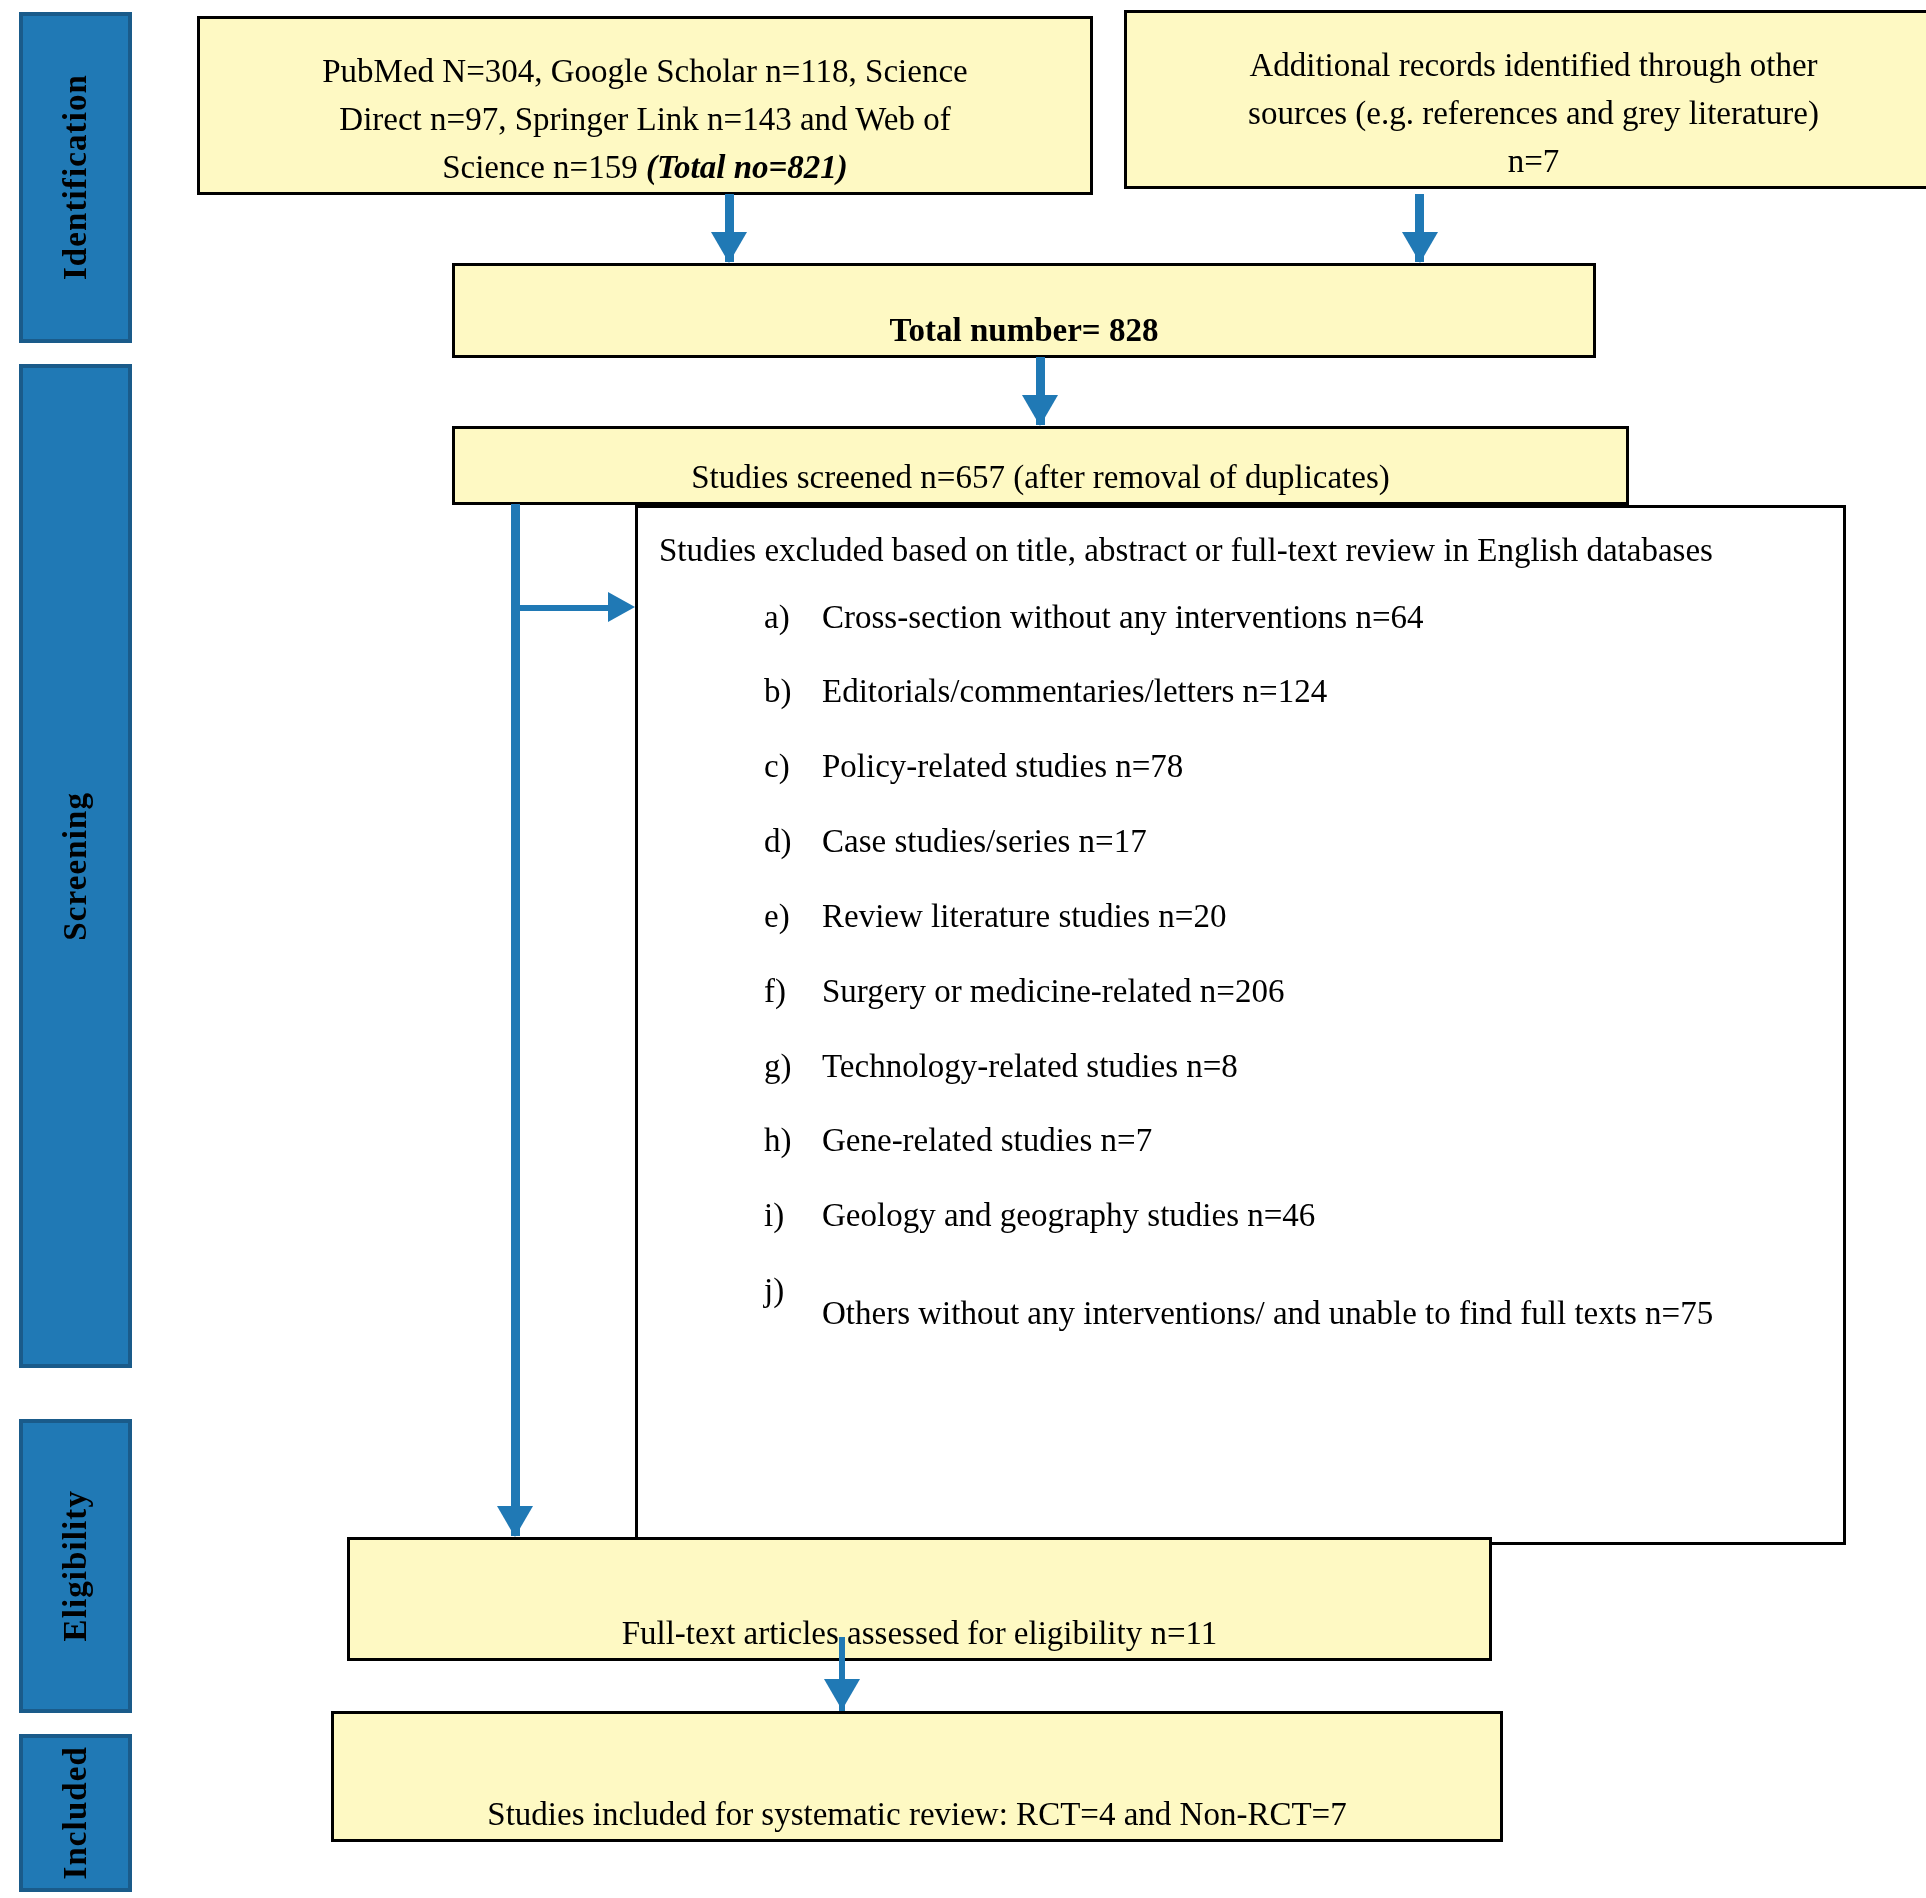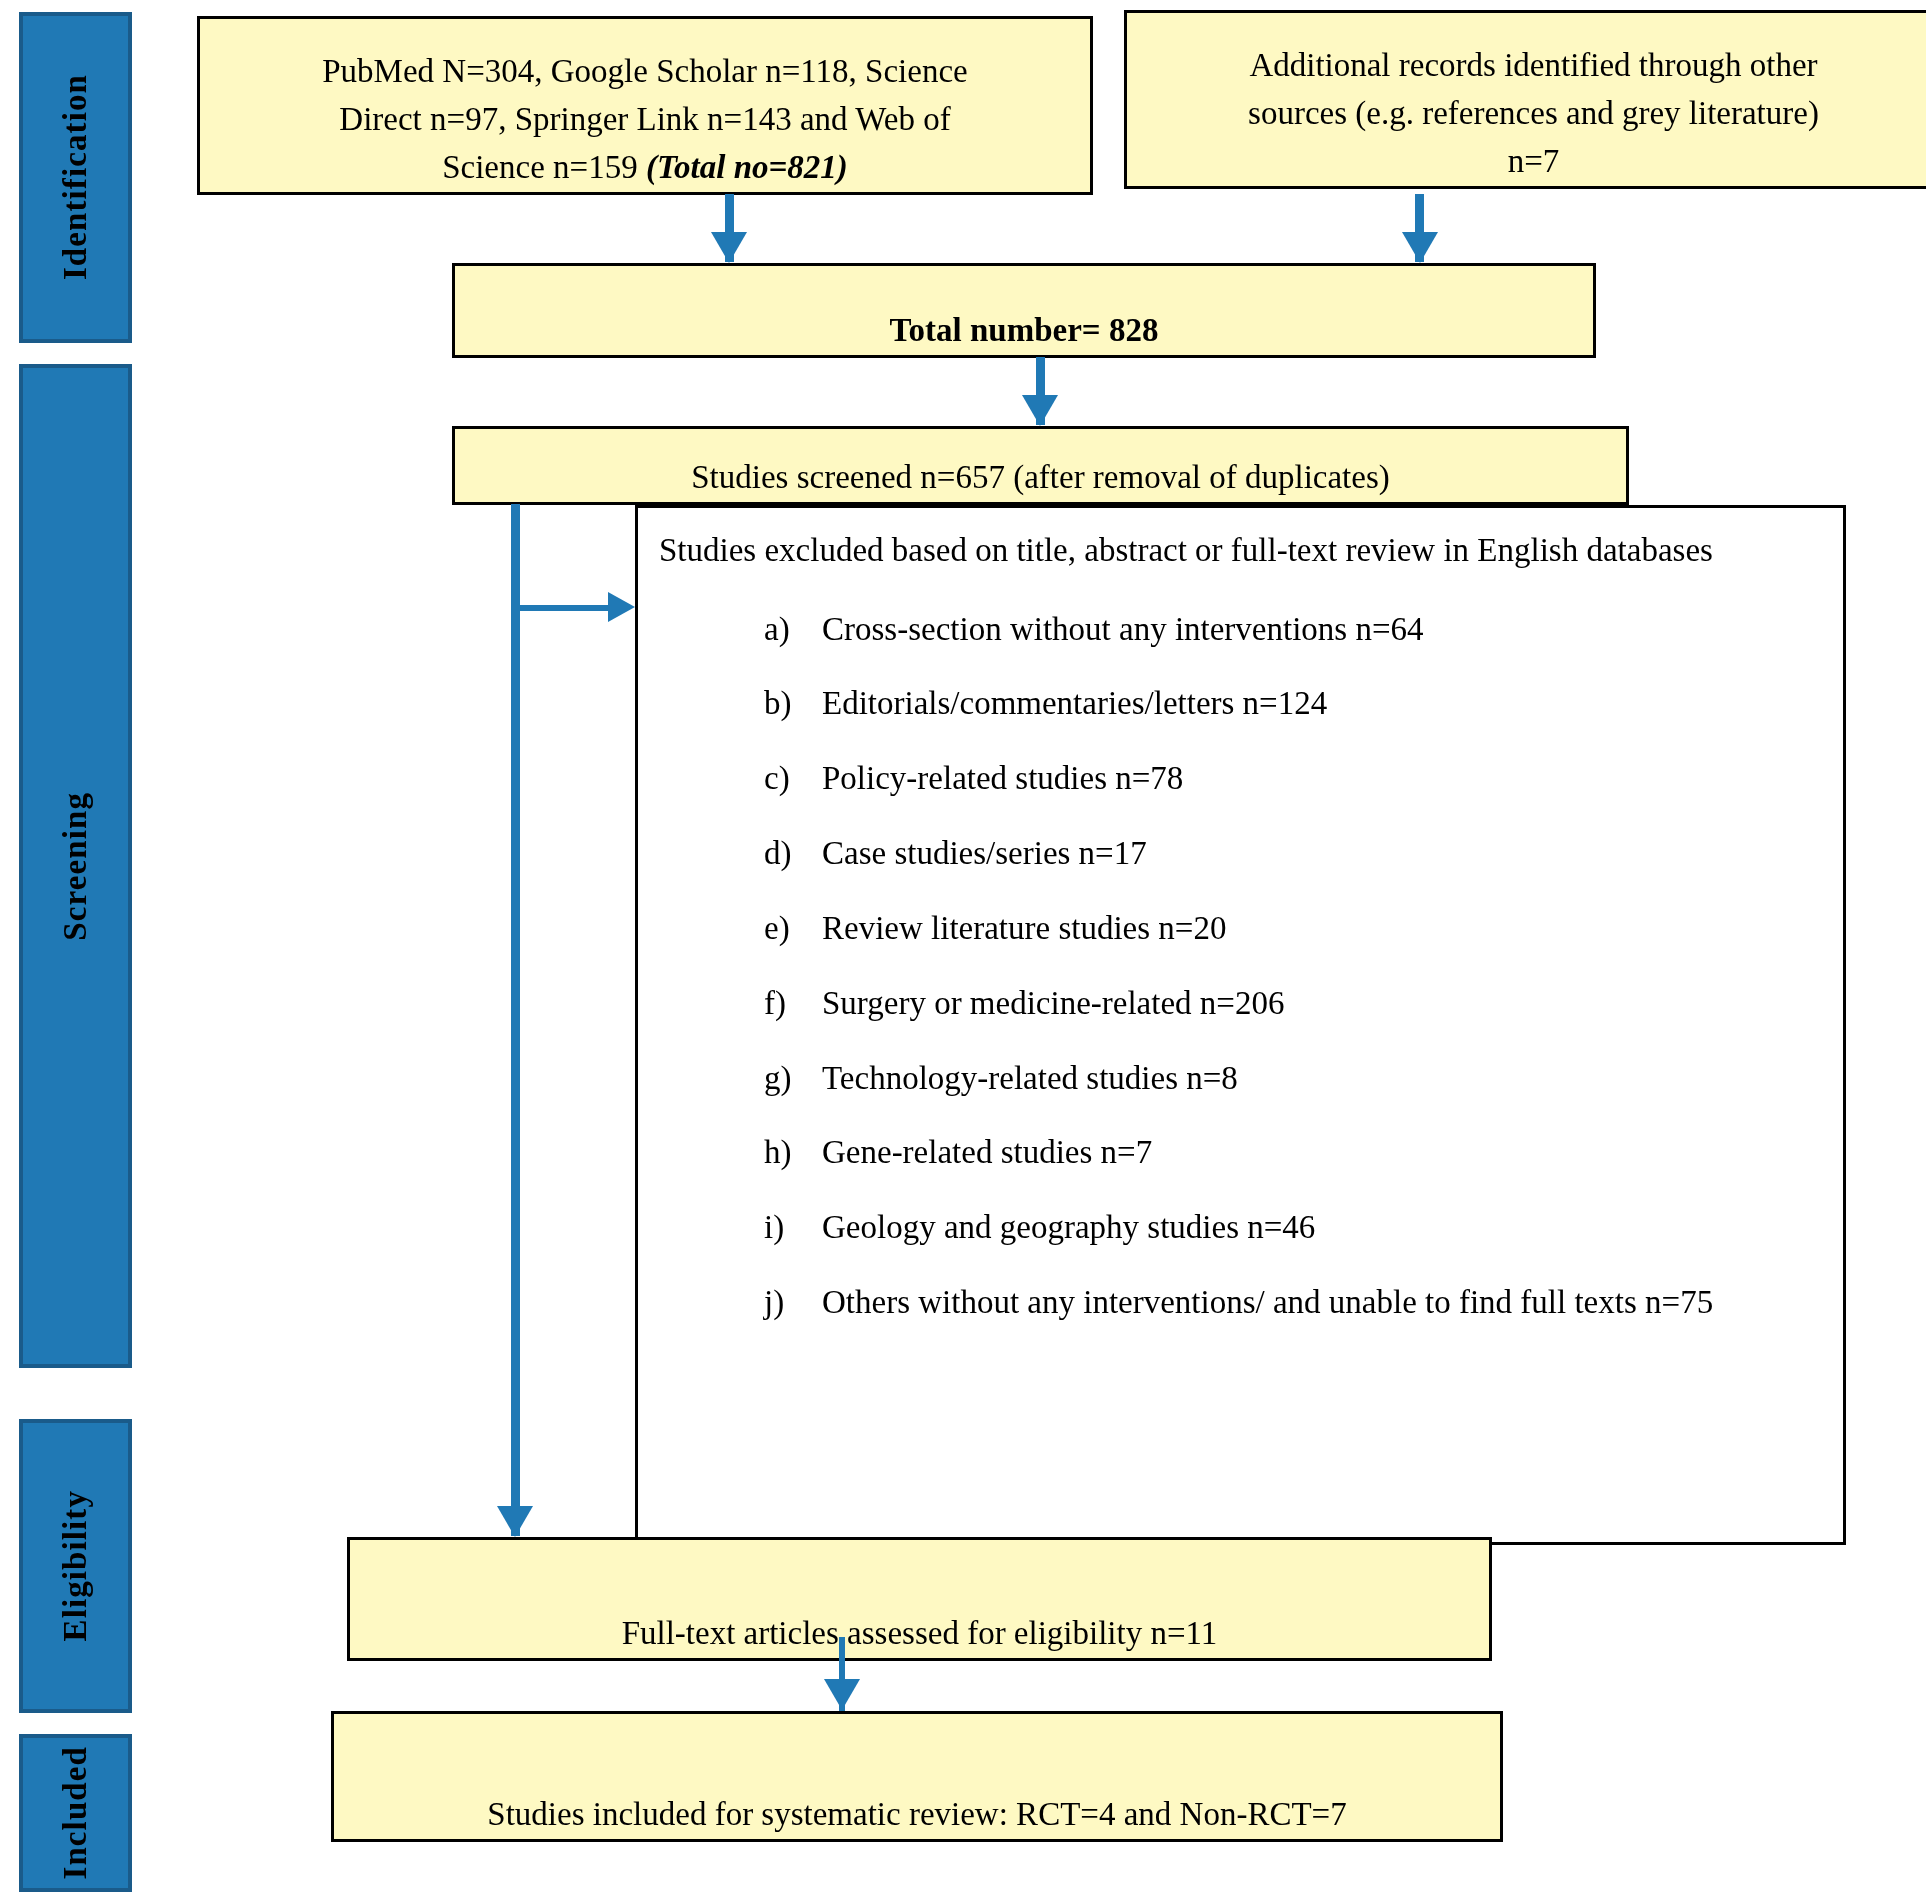--- a/index.html
+++ b/index.html
@@ -67,21 +67,21 @@
     border: 3.7px solid #000000;
     box-sizing: border-box;
     padding: 18px 21px 15.8px 21px;
   }
   .excl-head {
     font-family: "Liberation Serif", "DejaVu Serif", serif;
     font-size: 33px;
     line-height: 1.5;
     color: #000000;
     text-align: left;
-    margin-bottom: 30px;
+    margin-bottom: 18px;
   }
   .excl-list {
     list-style: none;
     margin: 0;
     padding: 0 0 0 105px;
   }
   .excl-item {
     display: flex;
     align-items: flex-start;
     font-family: "Liberation Serif", "DejaVu Serif", serif;
@@ -93,21 +93,21 @@
   .excl-item:last-child { margin-bottom: 0; }
   .excl-marker {
     flex: 0 0 58px;
     white-space: nowrap;
   }
   .excl-text {
     flex: 1 1 auto;
     text-align: justify;
     text-align-last: left;
   }
-  .excl-text.wrap2 { text-align: justify; }
+  .excl-text.wrap2 { text-align: justify; margin-top: 23px; }
 
   
   .conn {
     position: absolute;
     background: #2079B5;
   }
   .arrow-head-down {
     position: absolute;
     width: 0; height: 0;
     border-left: 18px solid transparent;

